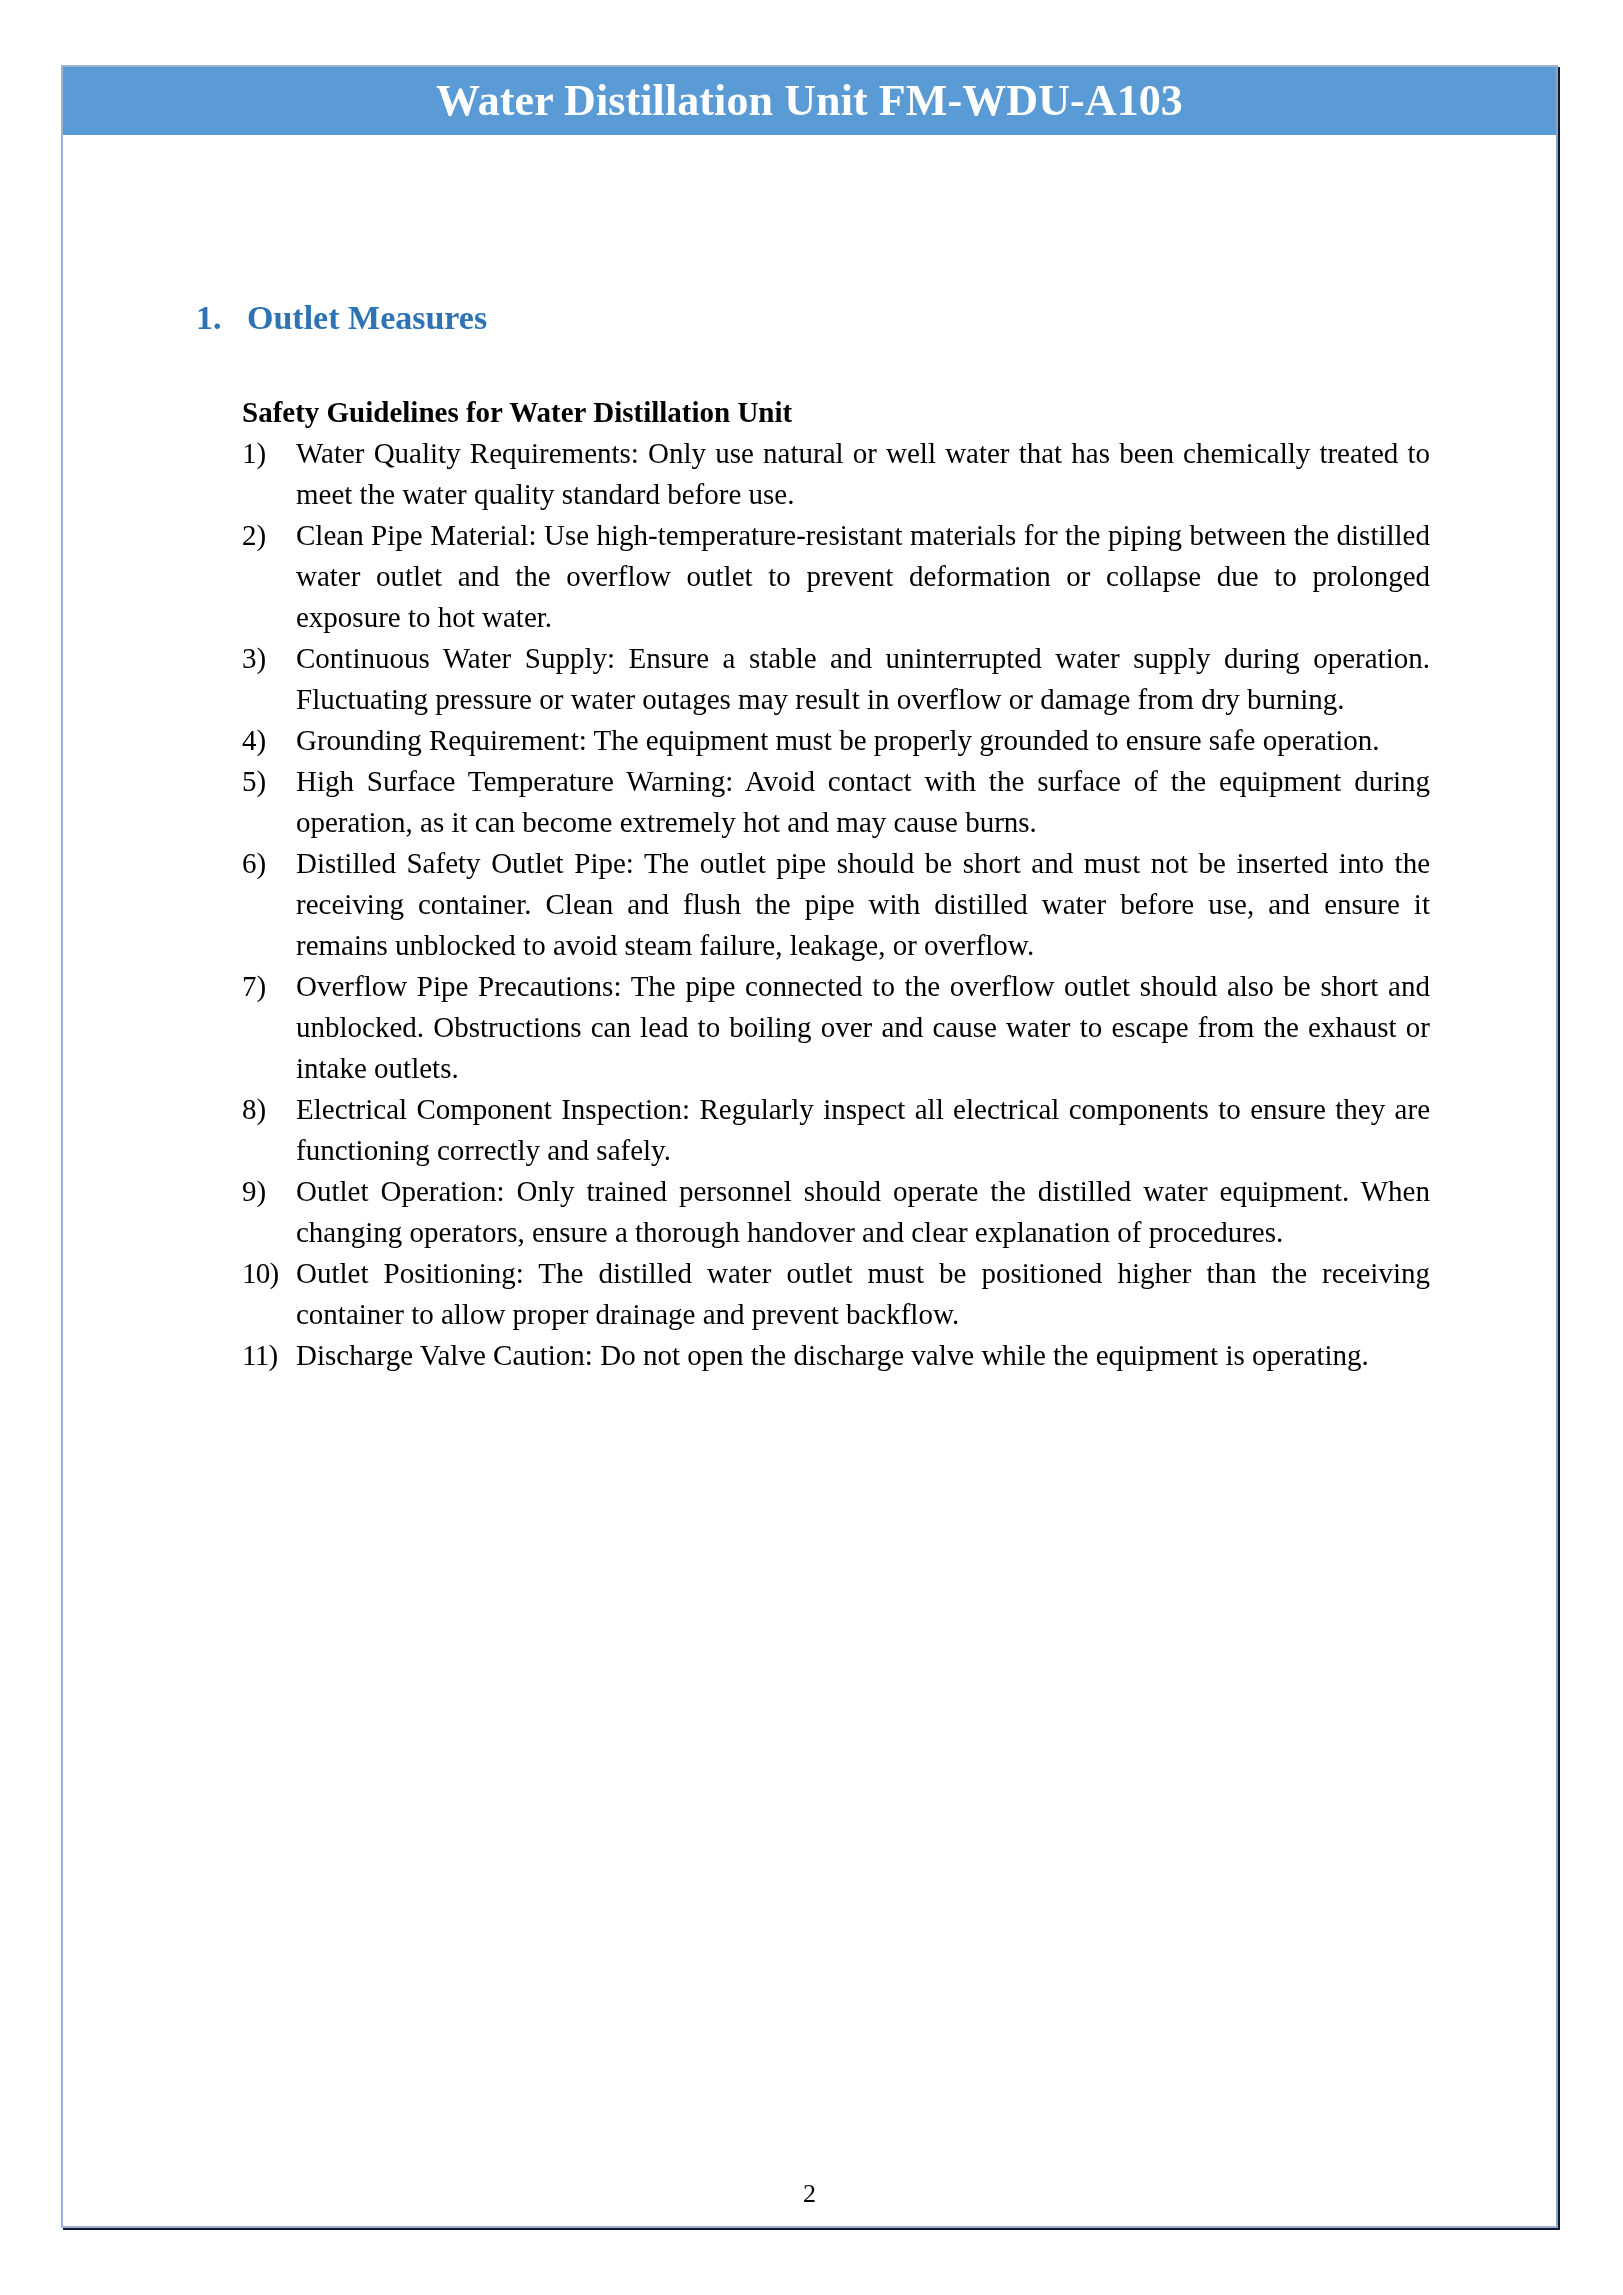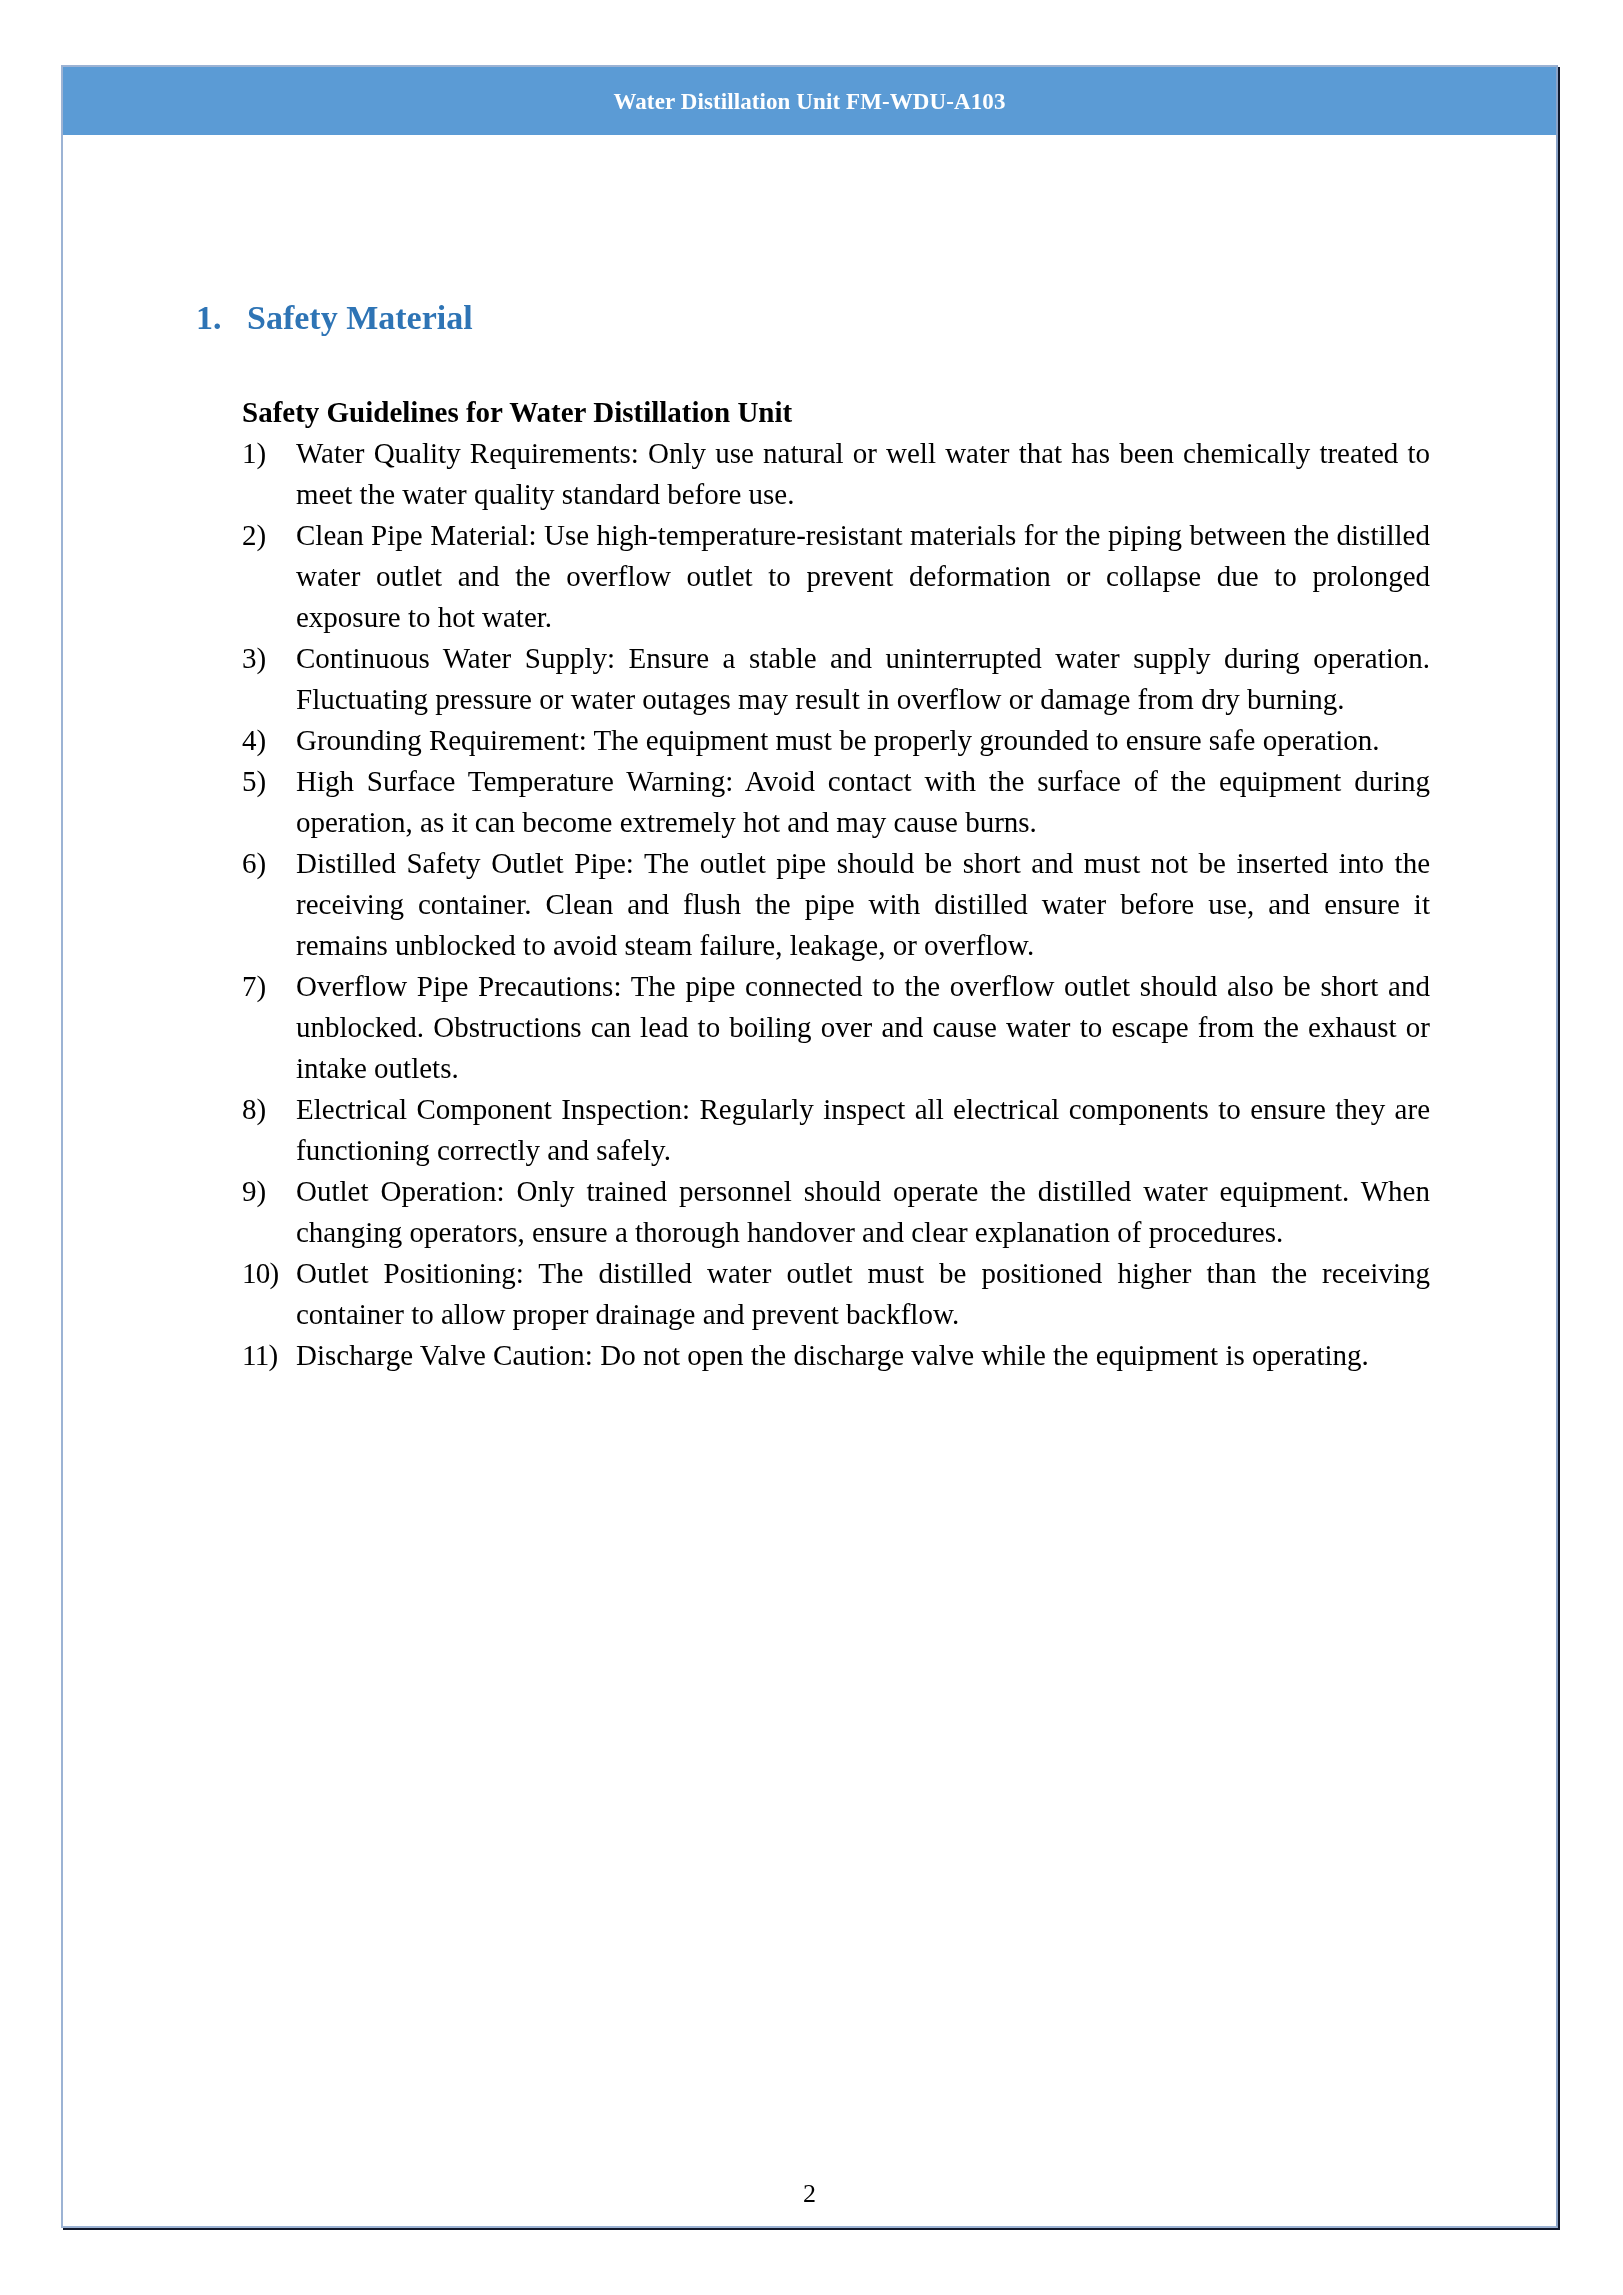--- a/index.html
+++ b/index.html
@@ -54,21 +54,21 @@
     height: 68px;
     background: #5b9bd5;
     display: flex;
     align-items: center;
     justify-content: center;
   }
   #title-banner .title-text {
     color: #ffffff;
     font-family: "Liberation Serif", "DejaVu Serif", serif;
     font-weight: bold;
-    font-size: 23px;
+    font-size: 44px;
     letter-spacing: 0.1px;
     line-height: 1;
     white-space: nowrap;
   }
 
   
   #content {
     position: absolute;
     left: 0;
     top: 68px;
@@ -159,21 +159,21 @@
 <div id="page-frame">
 
   <div id="title-banner">
     <span class="title-text">Water Distillation Unit FM-WDU-A103</span>
   </div>
 
   <div id="content">
 
     <div class="section-heading">
       <span class="sec-num">1.</span>
-      <span class="sec-title">Safety Material</span>
+      <span class="sec-title">Outlet Measures</span>
     </div>
 
     <div id="list-block">
       <p class="intro-line">Safety Guidelines for Water Distillation Unit</p>
 
       <ol class="safety-list" id="safety-list">
           <li><span class="marker">1)</span><span class="lead">Water Quality Requirements:</span><span class="body-text"> Only use natural or well water that has been chemically treated to meet the water quality standard before use.</span></li>
           <li><span class="marker">2)</span><span class="lead">Clean Pipe Material:</span><span class="body-text"> Use high-temperature-resistant materials for the piping between the distilled water outlet and the overflow outlet to prevent deformation or collapse due to prolonged exposure to hot water.</span></li>
           <li><span class="marker">3)</span><span class="lead">Continuous Water Supply:</span><span class="body-text"> Ensure a stable and uninterrupted water supply during operation. Fluctuating pressure or water outages may result in overflow or damage from dry burning.</span></li>
           <li><span class="marker">4)</span><span class="lead">Grounding Requirement:</span><span class="body-text"> The equipment must be properly grounded to ensure safe operation.</span></li>

